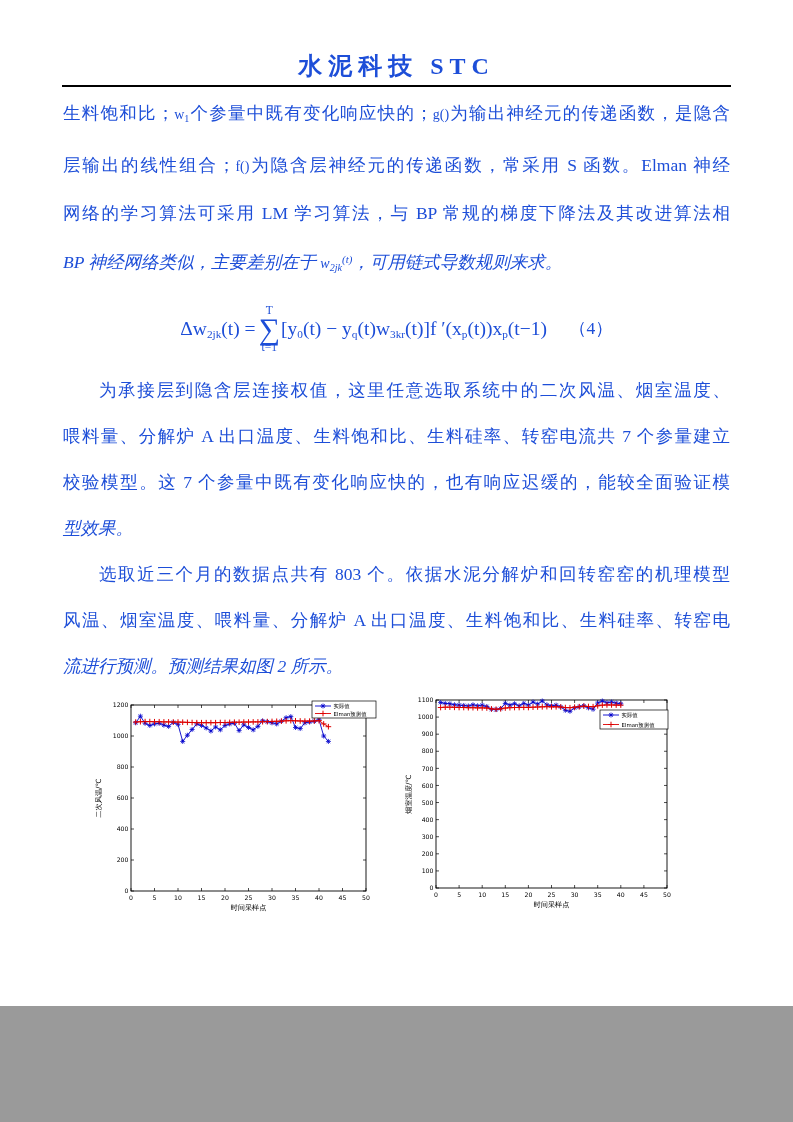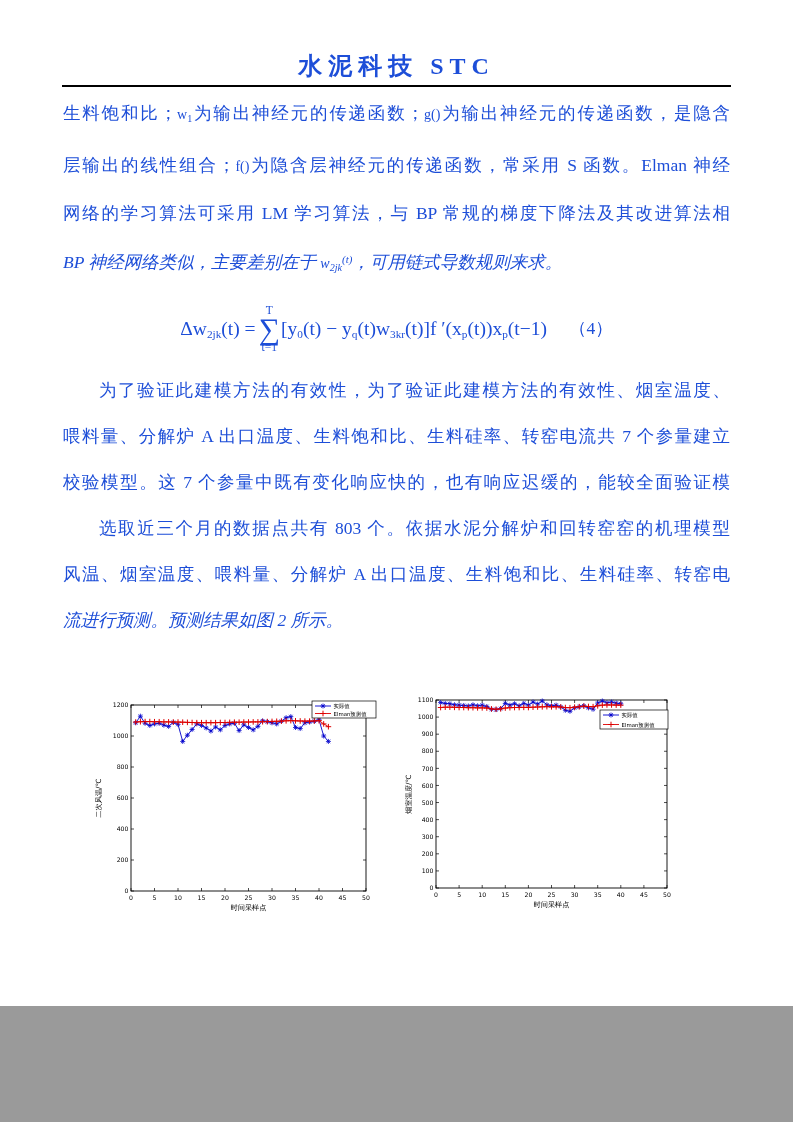--- a/index.html
+++ b/index.html
@@ -32,39 +32,40 @@
 </style>
 </head>
 <body>
 
 <div class="page">
 
   <div class="header-title">水泥科技 STC</div>
   <div class="header-rule"></div>
 
   <div class="body-text">
-    <p class="line"><span>生料饱和比；</span><span class="v">w</span><span class="sb">1</span><span>为输出神经元的传递函数；</span><span class="v">g()</span><span>为输出神经元的传递函数，是隐含</span></p>
+    <p class="line"><span>生料饱和比；</span><span class="v">w</span><span class="sb">1</span><span>个参量中既有变化响应快的；</span><span class="v">g()</span><span>为输出神经元的传递函数，是隐含</span></p>
     <p class="line"><span>层输出的线性组合；</span><span class="v">f()</span><span>为隐含层神经元的传递函数，常采用 S 函数。Elman 神经</span></p>
     <p class="line"><span>网络的学习算法可采用 LM 学习算法，与 BP 常规的梯度下降法及其改进算法相</span></p>
     <p class="line lastline"><span>BP 神经网络类似，主要差别在于 </span><span class="v">w</span><span class="sb">2jk</span><span class="sp">(t)</span><span>，可用链式导数规则来求。</span></p>
 
     <div class="equation">
       <span><span>Δw</span><span class="sb">2jk</span><span>(t) = </span></span>
       <span class="sigma">
         <span>T</span>
         <span class="sym">∑</span>
         <span>t=1</span>
       </span>
       <span><span>[y</span><span class="sb">0</span><span>(t) − y</span><span class="sb">q</span><span>(t)w</span><span class="sb">3kr</span><span>(t)]f ′(x</span><span class="sb">p</span><span>(t))x</span><span class="sb">p</span><span>(t−1)</span></span>
       <span class="eqnum">（4）</span>
     </div>
 
-    <p class="line indent"><span>为了验证此建模方法的有效性，为了验证此建模方法的有效性、烟室温度、</span></p>
+    <p class="line indent"><span>为承接层到隐含层连接权值，这里任意选取系统中的二次风温、烟室温度、</span></p>
     <p class="line"><span>喂料量、分解炉 A 出口温度、生料饱和比、生料硅率、转窑电流共 7 个参量建立</span></p>
     <p class="line"><span>校验模型。这 7 个参量中既有变化响应快的，也有响应迟缓的，能较全面验证模</span></p>
+    <p class="line lastline"><span>型效果。</span></p>
 
     <p class="line indent"><span>选取近三个月的数据点共有 803 个。依据水泥分解炉和回转窑窑的机理模型</span></p>
     <p class="line"><span>风温、烟室温度、喂料量、分解炉 A 出口温度、生料饱和比、生料硅率、转窑电</span></p>
     <p class="line lastline"><span>流进行预测。预测结果如图 2 所示。</span></p>
   </div>
 
   <div class="figures">
     <svg class="chart-text" viewBox="0 0 300 240" width="300" height="240">
         <rect x="43" y="17" width="235" height="186" fill="#fff" stroke="#000" stroke-width="0.9"></rect>
         <line x1="43" y1="203" x2="46" y2="203" stroke="#000" stroke-width="0.7"></line>

